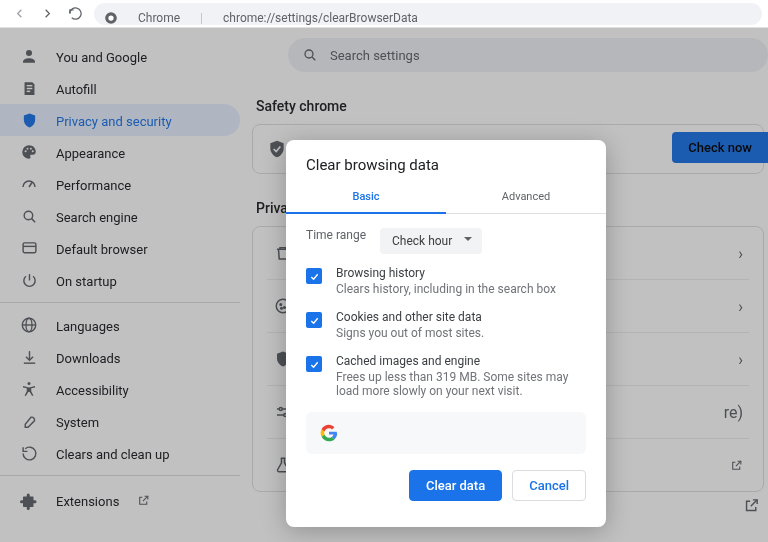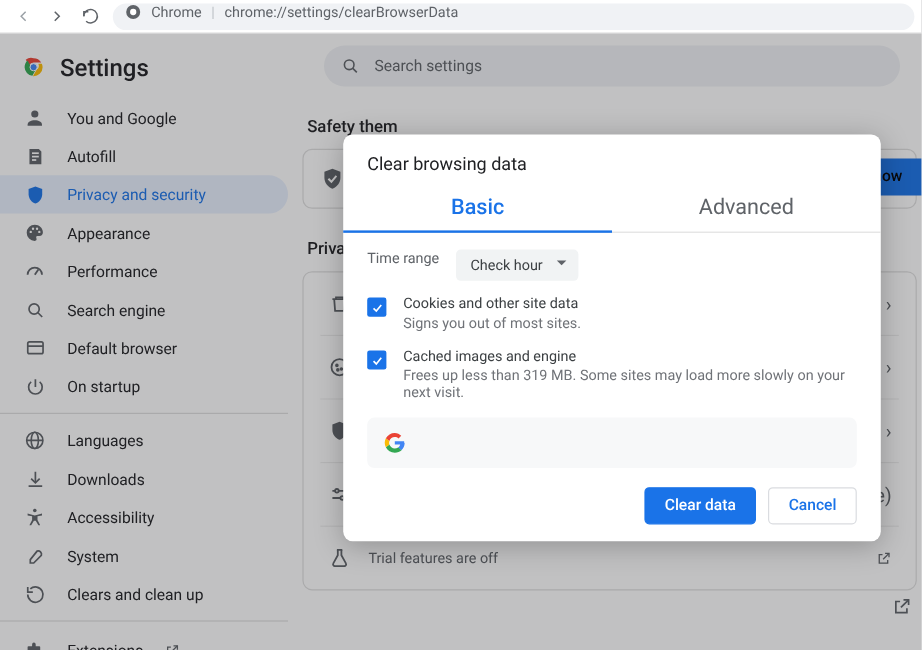--- a/index.html
+++ b/index.html
@@ -1,55 +1,55 @@
 <!DOCTYPE html>
 <html><head>
 <meta charset="utf-8">
 <style>
   *{box-sizing:border-box;margin:0;padding:0;font-family:"Segoe UI",Roboto,Arial,sans-serif;-webkit-font-smoothing:antialiased}
   body{width:768px;height:542px;overflow:hidden;background:#fff;position:relative;color:#202124}
   
   .toolbar{height:28px;display:flex;align-items:center;padding:0 6px;border-bottom:1px solid #e0e0e0;gap:2px;font-size:12px;color:#5f6368}
   .tb-btn{width:26px;height:24px;display:flex;align-items:center;justify-content:center;border-radius:4px}
-  .omnibox{flex:1;height:22px;background:#f0f2f5;border-radius:12px;display:flex;align-items:flex-start;padding:0 10px;gap:8px;margin-left:4px}
+  .omnibox{flex:1;height:22px;background:#f0f2f5;border-radius:12px;display:flex;align-items:flex-end;padding:0 10px;gap:20px;margin-left:4px}
   .omni-sep{color:#bdc1c6}
   .omni-url{color:#5f6368;font-size:12px}
   
   .page{display:flex;height:calc(100% - 28px)}
   .sidebar{width:240px;padding-top:12px}
   .app-title{display:flex;align-items:center;gap:12px;padding:4px 18px 14px;font-size:20px;font-weight:500}
   .nav{display:flex;flex-direction:column;font-size:13px;color:#202124}
   .nav-item{display:flex;align-items:flex-end;gap:18px;padding:7px 20px;border-radius:0 16px 16px 0;cursor:default}
   .nav-item.active{background:#e8f0fe;color:#1a73e8}
   .nav-item .ic{width:18px;height:18px;display:flex;align-items:center;justify-content:center;color:#5f6368;flex:0 0 18px}
   .nav-item.active .ic{color:#1a73e8}
   .hr{height:1px;background:#e0e0e0;margin:6px 0 6px}
   .content{flex:1;padding:10px 0 0 12px;display:flex;flex-direction:column}
-  .search-wrap{display:flex;justify-content:center}
+  .search-wrap{display:flex;justify-content:flex-end}
   .search{width:480px;height:34px;background:#f0f2f5;border-radius:20px;display:flex;align-items:center;padding:0 14px;gap:12px;color:#5f6368;font-size:13px}
   .sec-title{font-size:14px;color:#202124;margin:26px 0 10px 4px;font-weight:500}
   .card{border:1px solid #e0e0e0;border-radius:8px;padding:10px 14px;width:512px;background:#fff}
   .safety-row{display:flex;align-items:center;gap:14px;height:28px}
   .checknow{position:absolute;right:0;top:132px;background:#1a73e8;color:#000000;font-size:13px;font-weight:500;padding:8px 16px;border-radius:4px 0 0 4px;border:none}
   .priv-list{display:flex;flex-direction:column}
   .priv-row{display:flex;align-items:center;gap:14px;padding:16px 6px;border-bottom:1px solid #eee;justify-content:space-between}
   .priv-row:last-child{border-bottom:none}
   .row-ic{width:20px;height:20px;color:#5f6368;display:flex;align-items:center;justify-content:center;flex:0 0 20px}
   .row-body{flex:1;font-size:13px}
   .row-sub{font-size:12px;color:#5f6368}
   .chev{color:#5f6368}
   .openlink{width:14px;height:14px;color:#5f6368}
   .float-open{position:absolute;right:8px;bottom:28px}
   
   .scrim{position:absolute;inset:28px 0 0 0;background:rgba(32,33,36,0.28)}
   
-  .dialog{position:absolute;left:286px;top:112px;width:448px;background:#fff;border-radius:8px;box-shadow:0 4px 24px rgba(0,0,0,.25);padding-bottom:14px}
+  .dialog{position:absolute;left:286px;top:140px;width:320px;background:#fff;border-radius:8px;box-shadow:0 4px 24px rgba(0,0,0,.25);padding-bottom:26px}
   .dlg-title{font-size:15px;padding:16px 20px 6px;color:#202124}
   .tabs{display:flex;border-bottom:1px solid #e0e0e0}
-  .tab{flex:1;text-align:center;padding:10px 0;font-size:18px;color:#5f6368;position:relative}
+  .tab{flex:1;text-align:center;padding:10px 0;font-size:11px;color:#5f6368;position:relative}
   .tab.active{color:#1a73e8;font-weight:500}
   .tab.active::after{content:"";position:absolute;left:0;right:0;bottom:-1px;height:2px;background:#1a73e8}
   .range-row{display:flex;align-items:flex-start;gap:14px;padding:14px 20px 6px;font-size:12px;color:#5f6368}
   .select{background:#f1f3f4;border-radius:4px;padding:6px 30px 6px 12px;font-size:12px;color:#3c4043;position:relative}
   .select::after{content:"";position:absolute;right:10px;top:50%;transform:translateY(-50%);border:4px solid transparent;border-top-color:#5f6368}
   .opts{display:flex;flex-direction:column;padding:6px 20px 2px;gap:14px}
   .opt{display:flex;gap:14px;font-size:12px}
   .cb{width:16px;height:16px;border-radius:2px;background:#1a73e8;flex:0 0 16px;display:flex;align-items:center;justify-content:center;margin-top:2px}
   .cb svg{stroke:#fff}
   .opt .t{color:#3c4043}
@@ -90,33 +90,20 @@
         </svg>
       </span>
     <span>Chrome</span>
     <span class="omni-sep">|</span>
     <span class="omni-url">chrome://settings/clearBrowserData</span>
   </div>
 </div>
 
 <div class="page">
   <div class="sidebar">
-    <div class="app-title">
-      <span>
-          <svg width="20" height="20" viewBox="0 0 48 48">
-            <circle cx="24" cy="24" r="22" fill="#fff"></circle>
-            <path d="M24 6a18 18 0 0 1 15.3 8.5H24a9.5 9.5 0 0 0-8.4 5L8.2 9A18 18 0 0 1 24 6z" fill="#ea4335"></path>
-            <path d="M6 24c0-5.2 2.2-9.9 5.8-13.2l7.5 13a9.5 9.5 0 0 0 9.2 4.7l-6.9 12.8A18 18 0 0 1 6 24z" fill="#34a853"></path>
-            <path d="M42 24a18 18 0 0 1-19.3 17.9l7.6-13.2A9.5 9.5 0 0 0 33.5 17h7A17.9 17.9 0 0 1 42 24z" fill="#fbbc05"></path>
-            <circle cx="24" cy="24" r="7.2" fill="#4285f4"></circle>
-            <circle cx="24" cy="24" r="7.2" fill="none" stroke="#fff" stroke-width="2"></circle>
-          </svg>
-        </span>
-      <span>Settings</span>
-    </div>
     <div class="nav">
       <div class="nav-item">
           <span class="ic">
             <svg width="18" height="18" viewBox="0 0 24 24" fill="currentColor">
               <circle cx="12" cy="8" r="4"></circle>
               <path d="M4 20c0-3.3 3.6-5 8-5s8 1.7 8 5v1H4z"></path>
             </svg>
           </span>
           <span>You and Google</span>
         </div>
@@ -260,21 +247,21 @@
       <div class="search">
         <span>
             <svg width="16" height="16" viewBox="0 0 24 24" fill="none" stroke="#5f6368" stroke-width="2">
               <circle cx="10.5" cy="10.5" r="6"></circle>
               <line x1="20" y1="20" x2="15" y2="15"></line>
             </svg>
           </span>
         <span>Search settings</span>
       </div>
     </div>
-    <div class="sec-title">Safety them</div>
+    <div class="sec-title">Safety chrome</div>
     <div class="card">
       <div class="safety-row">
         <span class="row-ic">
             <svg width="20" height="20" viewBox="0 0 24 24" fill="#5f6368">
               <path d="M12 2l8 3v6c0 5-3.4 9.3-8 11-4.6-1.7-8-6-8-11V5z"></path>
               <polyline points="8 12 11 15 16 9" fill="none" stroke="#fff" stroke-width="2"></polyline>
             </svg>
           </span>
       </div>
     </div>
@@ -362,20 +349,31 @@
   <div class="dlg-title">Clear browsing data</div>
   <div class="tabs">
     <div class="tab active">Basic</div>
     <div class="tab">Advanced</div>
   </div>
   <div class="range-row">
     <span>Time range</span>
     <div class="select"><span>Check hour</span></div>
   </div>
   <div class="opts">
+    <div class="opt">
+      <div class="cb">
+          <svg width="11" height="11" viewBox="0 0 24 24" fill="none" stroke-width="3">
+            <polyline points="5 13 10 18 19 7"></polyline>
+          </svg>
+        </div>
+      <div>
+          <div class="t">Browsing history</div>
+          <div class="s">Clears history, including in the search box</div>
+        </div>
+    </div>
     <div class="opt">
       <div class="cb">
           <svg width="11" height="11" viewBox="0 0 24 24" fill="none" stroke-width="3">
             <polyline points="5 13 10 18 19 7"></polyline>
           </svg>
         </div>
       <div>
           <div class="t">Cookies and other site data</div>
           <div class="s">Signs you out of most sites.</div>
         </div>

